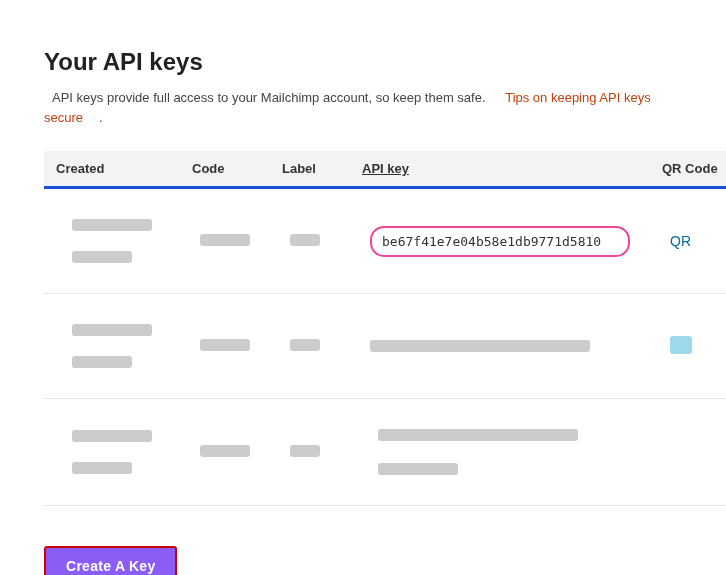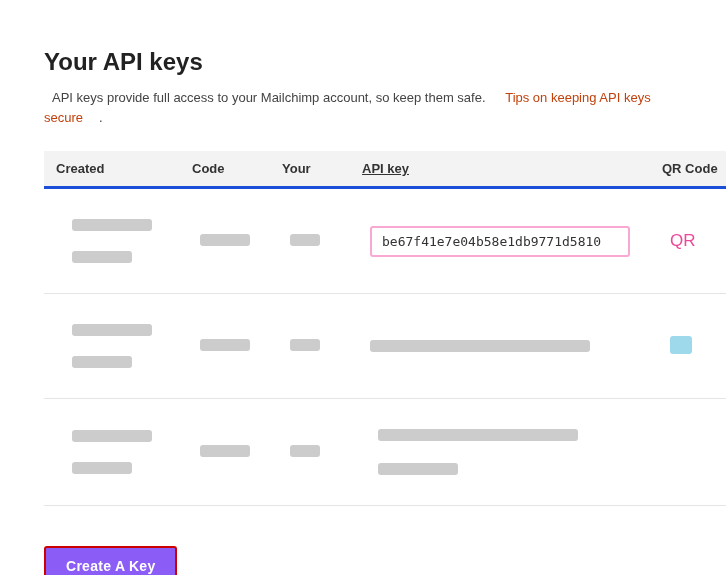--- a/index.html
+++ b/index.html
@@ -67,37 +67,37 @@
       height: 12px;
     }
 
     .blurred-cell.w60 { width: 60px; }
     .blurred-cell.w50 { width: 50px; }
     .blurred-cell.w30 { width: 30px; }
     .blurred-cell.w80 { width: 80px; }
     .blurred-cell.mt { margin-top: 6px; display: block; }
 
     .api-key-field {
-      border: 2px solid #f9a8d4;
-      border-radius: 3px;
+      border: 2px solid #ec4899;
+      border-radius: 14px;
       padding: 6px 10px;
       font-family: monospace;
       font-size: 13px;
       color: #333;
       background: #fff;
       width: 260px;
       white-space: nowrap;
       overflow: hidden;
       text-overflow: ellipsis;
     }
 
     .qr-link {
-      color: #ec4899;
+      color: #0369a1;
       text-decoration: none;
-      font-size: 17px;
+      font-size: 14px;
       font-weight: 500;
     }
 
     .blurred-api {
       background: #ccc;
       border-radius: 3px;
       height: 12px;
       display: block;
     }
 
@@ -141,21 +141,21 @@
 <p class="description">
   <span>API keys provide full access to your Mailchimp account, so keep them safe.</span>
   <a href="#">Tips on keeping API keys secure</a><span>.</span>
 </p>
 
 <table class="api-table">
   <thead>
     <tr>
       <th class="col-created">Created</th>
       <th class="col-user">Code</th>
-      <th class="col-label">Your</th>
+      <th class="col-label">Label</th>
       <th class="col-apikey">API key</th>
       <th class="col-qr">QR Code</th>
     </tr>
   </thead>
   <tbody>
 
     <tr>
       <td>
         <div class="double-line">
           <span class="blurred-cell w80"></span>

